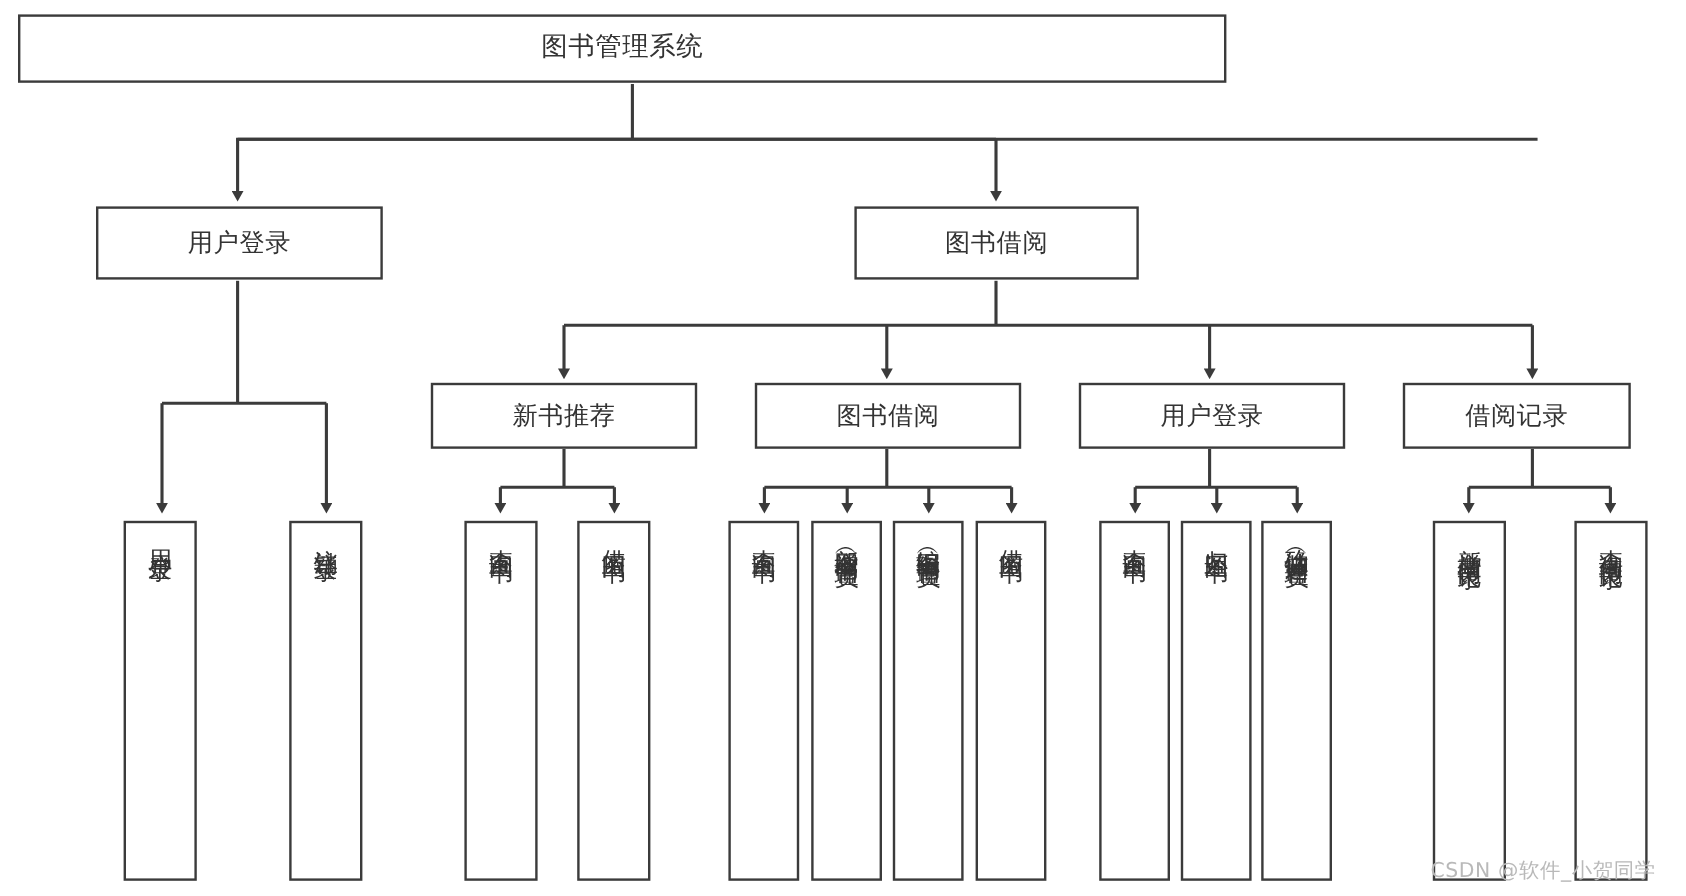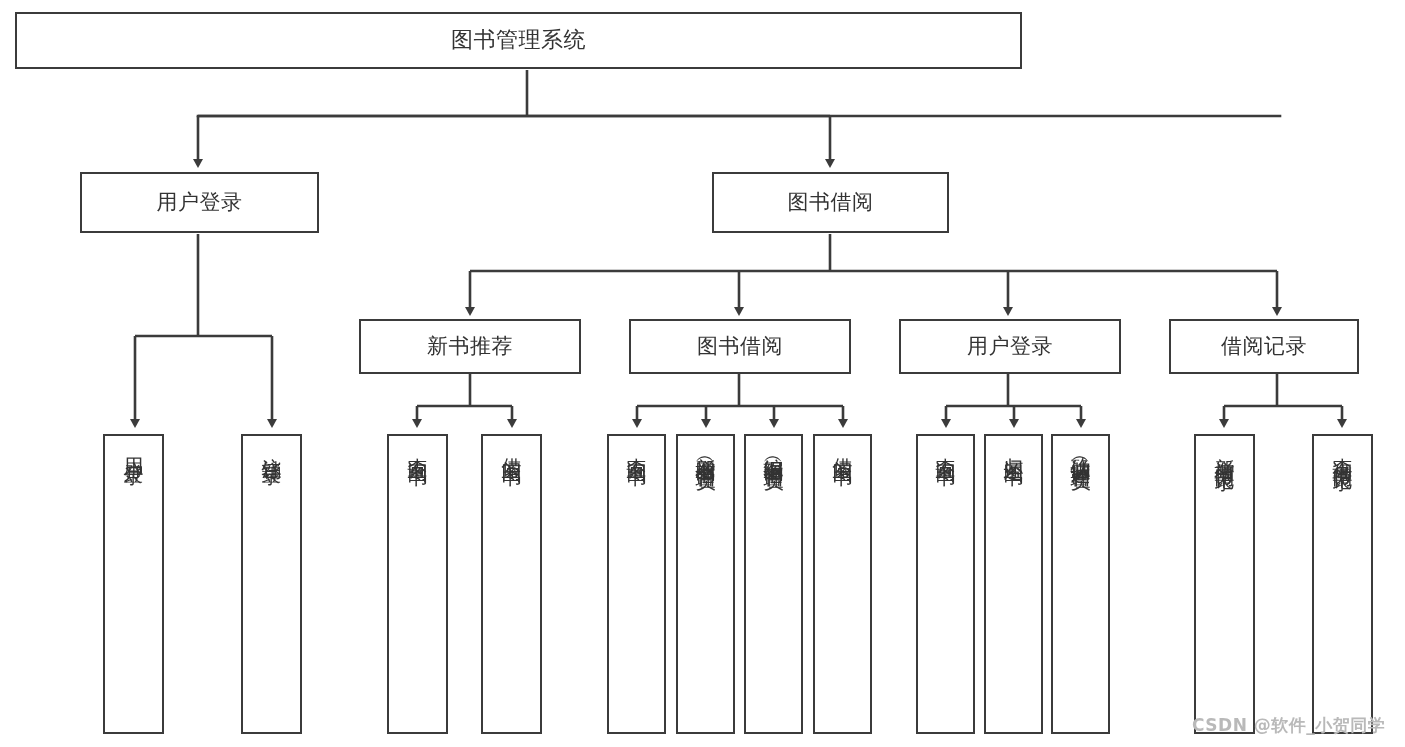--- a/index.html
+++ b/index.html
@@ -193,15 +193,15 @@
     <span class="label">确认归还（管理员）</span>
   </div>
 
   <div class="node vert" style="left:1194px; top:434px; width:61px; height:300px;">
     <span class="label">新增借阅记录</span>
   </div>
   <div class="node vert" style="left:1312px; top:434px; width:61px; height:300px;">
     <span class="label">查询借阅记录</span>
   </div>
 
-  <div class="watermark" style="left:1192px; top:714px;font-weight:bold;">CSDN @软件_小贺同学</div>
+  <div class="watermark" style="left:1192px; top:714px;">CSDN @软件_小贺同学</div>
 
 </div>
 
 </body></html>

